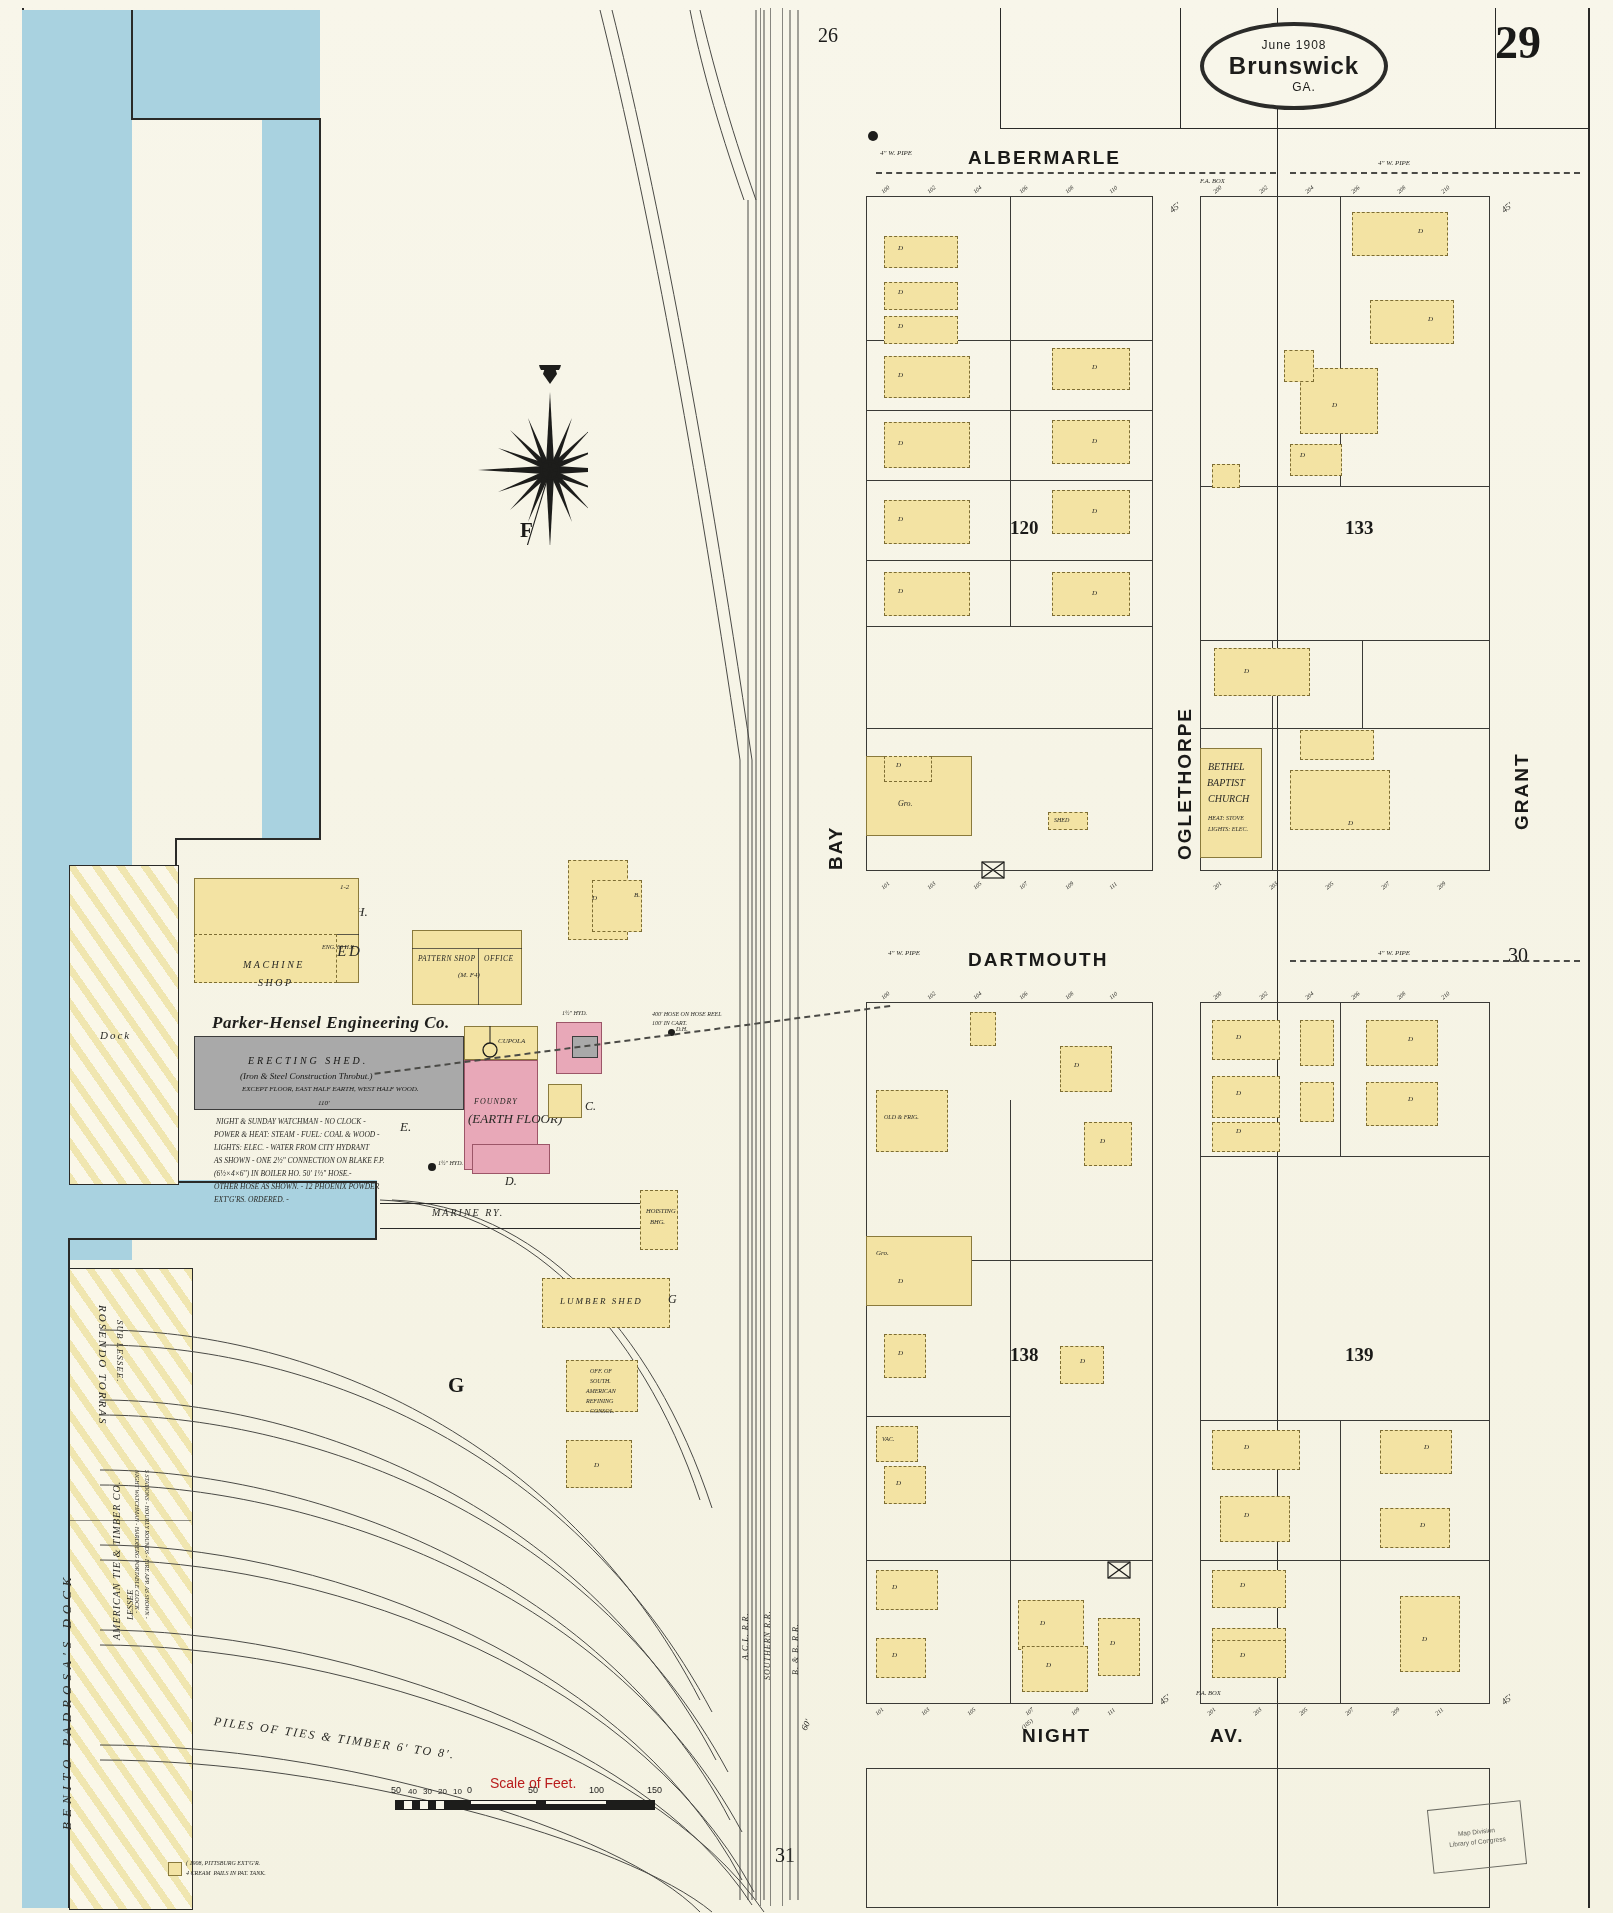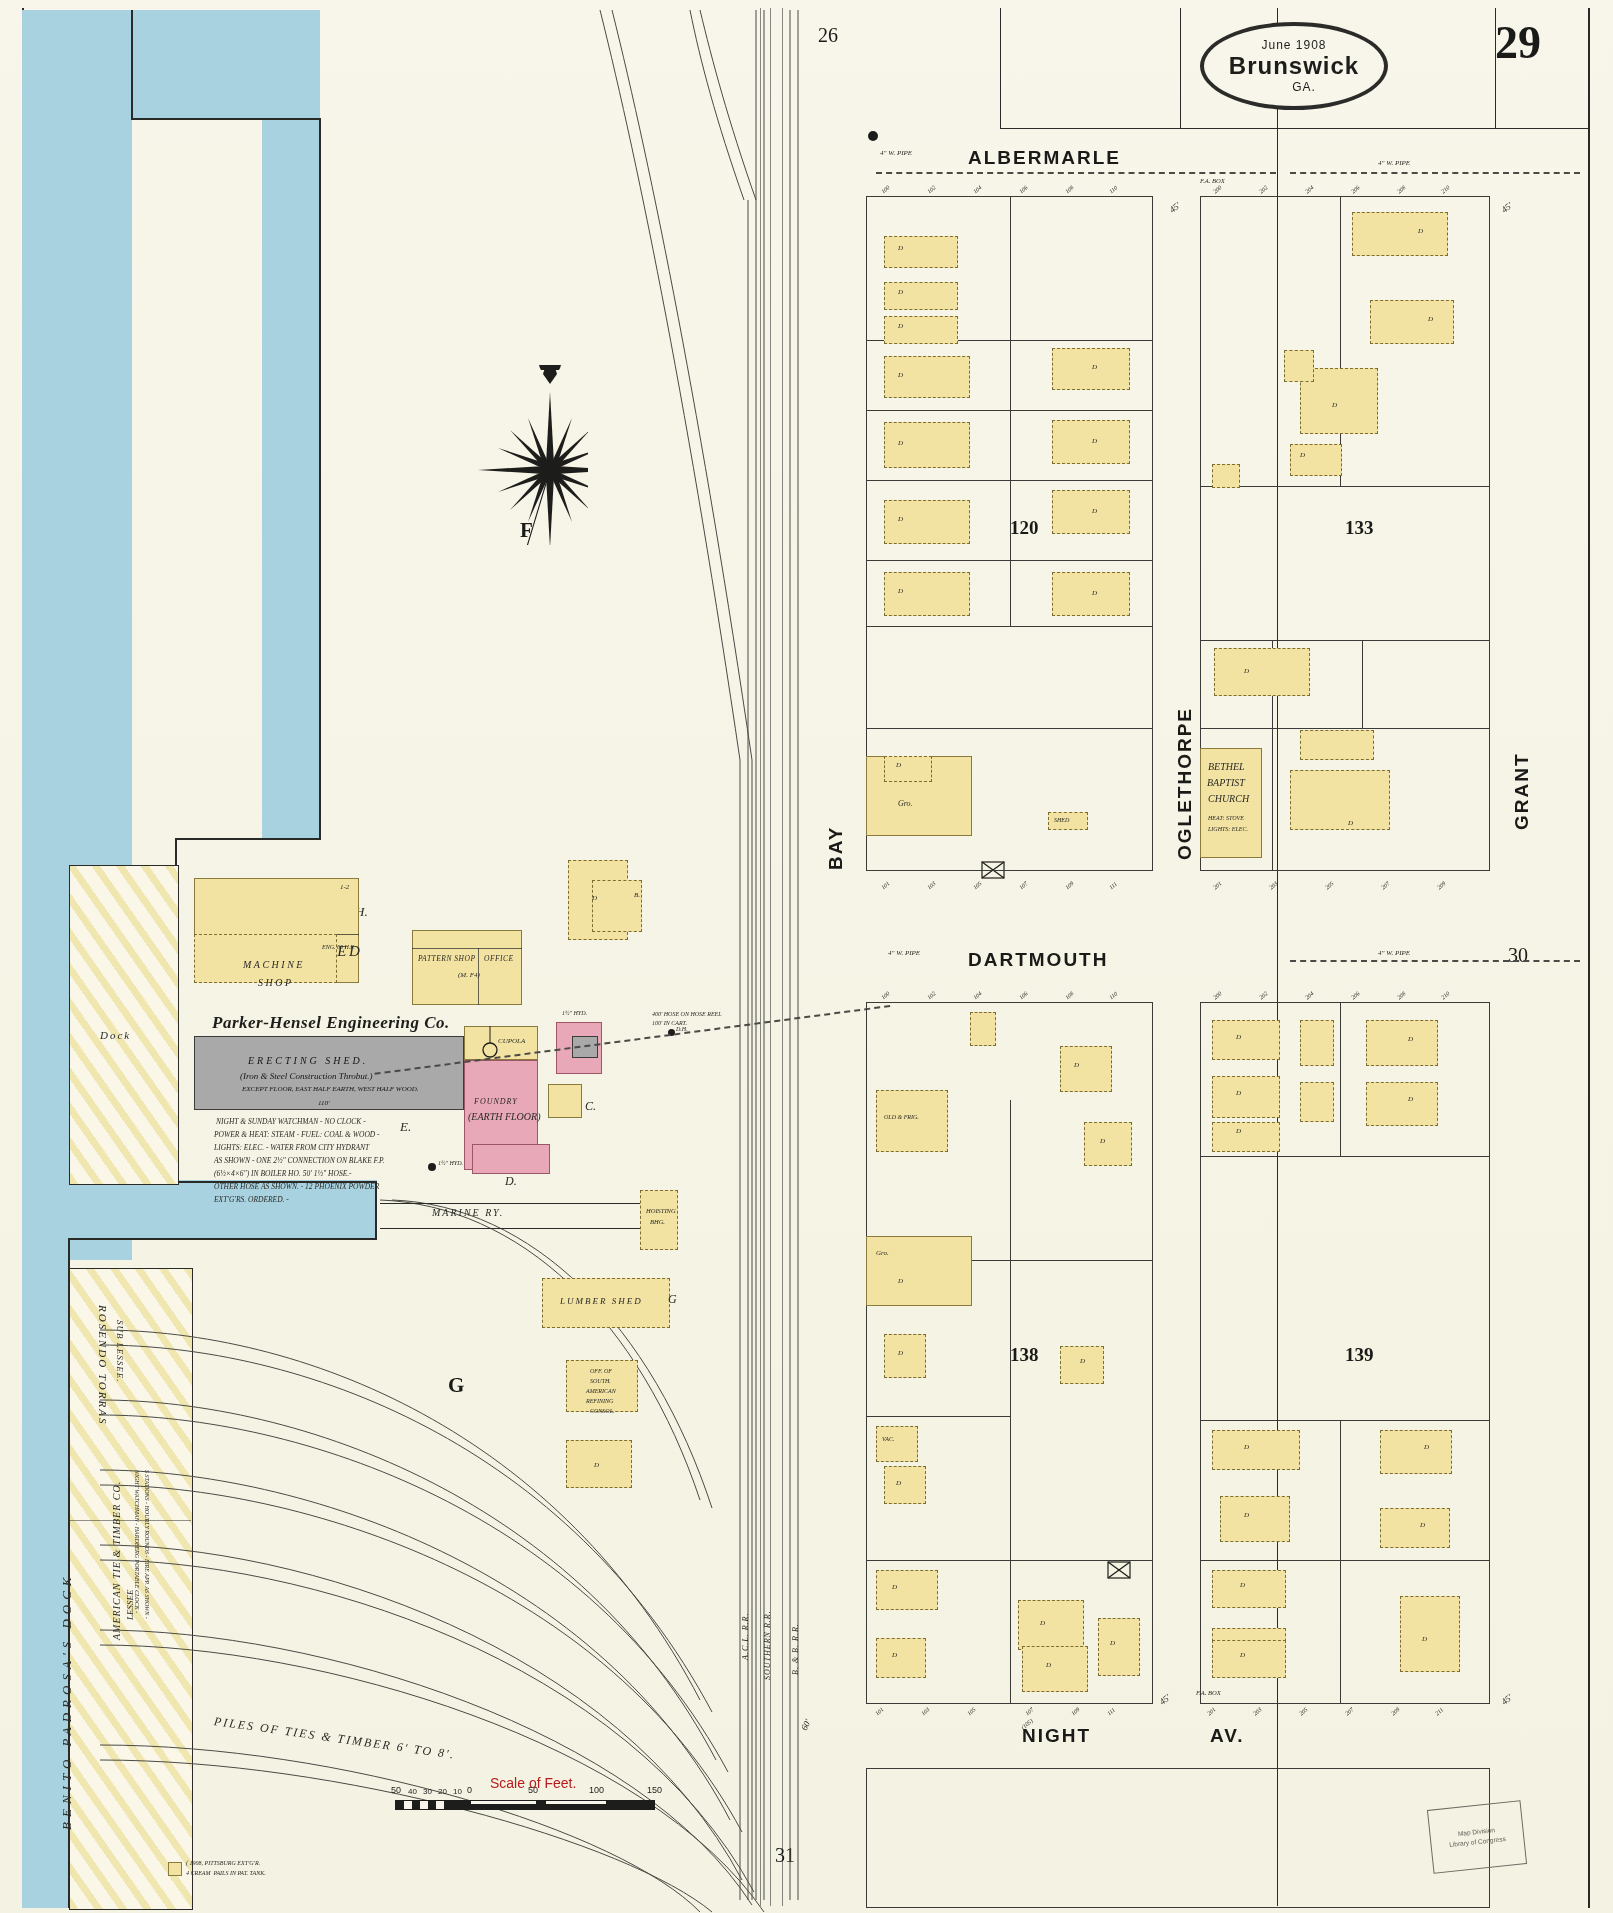--- a/index.html
+++ b/index.html
@@ -239,21 +239,21 @@
   <div class="mtext" style="left:212px;top:1014px;font-family:'Liberation Serif',serif;font-style:italic;font-weight:700;font-size:17px;letter-spacing:.5px;">Parker-Hensel Engineering Co.</div>
 
   <div class="bldg gray" style="left:194px;top:1036px;width:270px;height:74px;"></div>
   <div class="mtext hand" style="left:248px;top:1056px;font-size:10px;letter-spacing:3px;color:#151513;">ERECTING SHED.</div>
   <div class="mtext hand" style="left:240px;top:1072px;font-size:9px;color:#151513;">(Iron &amp; Steel  Construction Throbut.)</div>
   <div class="mtext hand tiny" style="left:242px;top:1086px;font-size:7px;color:#151513;">EXCEPT FLOOR, EAST HALF EARTH, WEST HALF WOOD.</div>
   <div class="mtext hand tiny" style="left:318px;top:1100px;font-size:7px;color:#151513;">110'</div>
 
   <div class="bldg pink" style="left:464px;top:1060px;width:74px;height:110px;"></div>
   <div class="mtext hand tiny" style="left:474px;top:1098px;font-size:8px;letter-spacing:1px;">FOUNDRY</div>
-  <div class="mtext hand tiny2" style="left:468px;top:1112px;font-size:10px;">(EARTH FLOOR)</div>
+  <div class="mtext hand tiny2" style="left:468px;top:1112px;font-size:13px;">(EARTH FLOOR)</div>
 
   <div class="bldg yellow" style="left:464px;top:1026px;width:74px;height:34px;"></div>
   <svg class="abs" style="left:464px;top:1026px;width:74px;height:34px;">
     <circle cx="26" cy="24" r="7" fill="none" stroke="#1d1d1b" stroke-width="1.3"></circle>
     <line x1="26" y1="0" x2="26" y2="17" stroke="#1d1d1b" stroke-width="1"></line>
   </svg>
   <div class="mtext hand tiny2" style="left:498px;top:1038px;font-size:7px;">CUPOLA</div>
 
   <div class="bldg pink" style="left:556px;top:1022px;width:46px;height:52px;"></div>
   <div class="bldg gray" style="left:572px;top:1036px;width:26px;height:22px;"></div>

